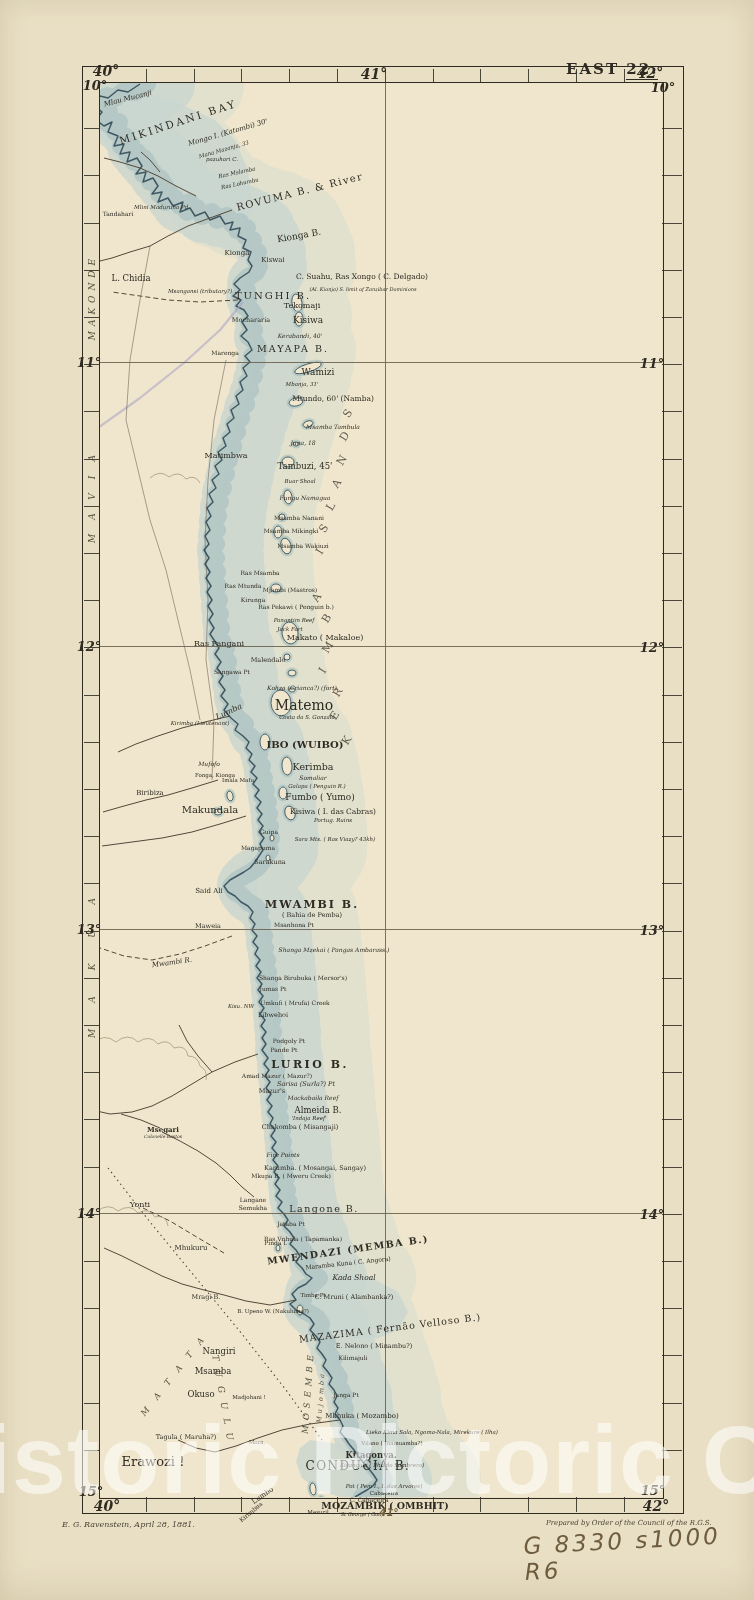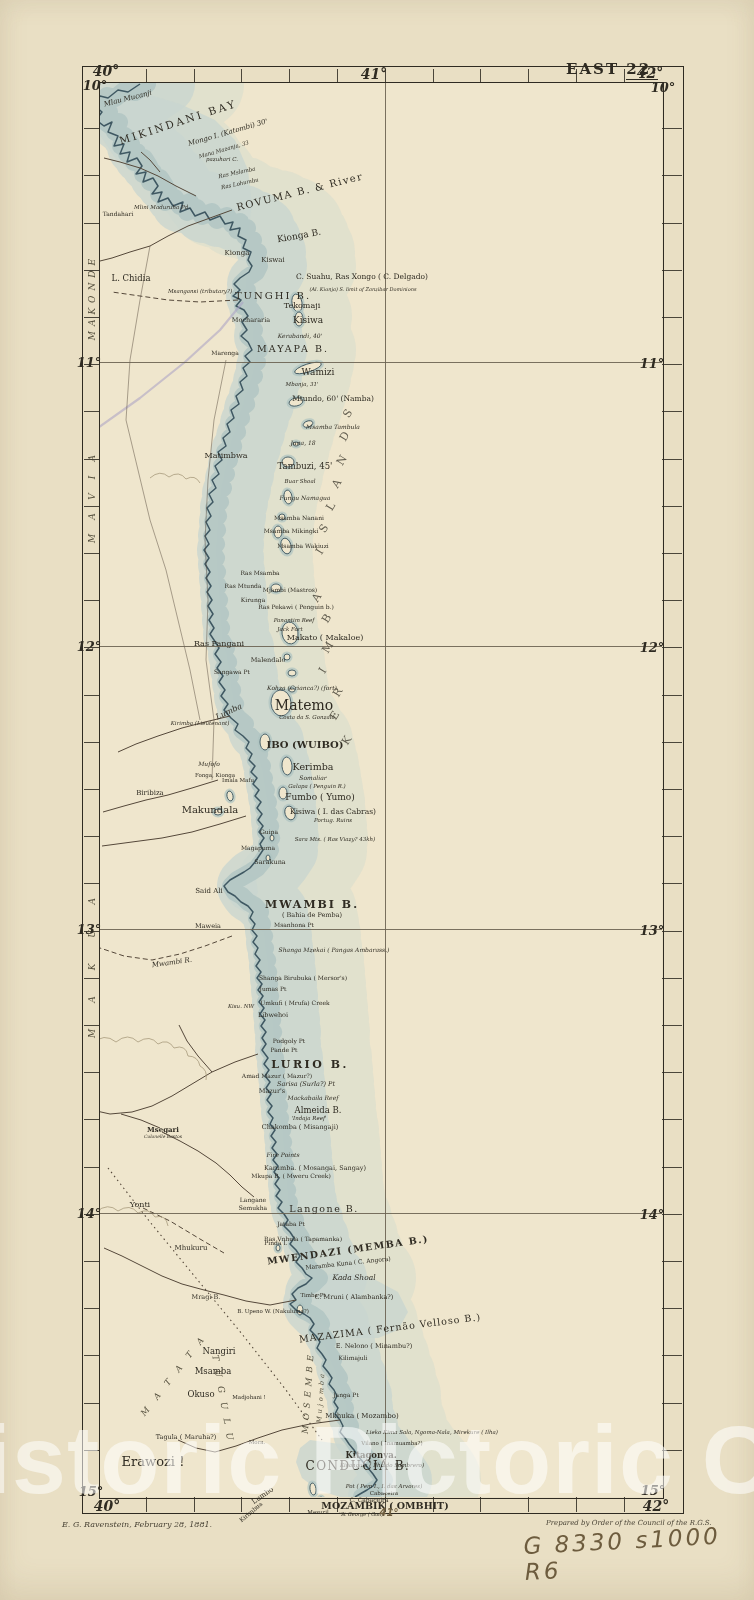--- a/index.html
+++ b/index.html
@@ -382,19 +382,19 @@
       <span class="lbl margin" style="left: 89px; top: 362px; font-size: 13px; transform: translate(-50%, -50%) rotate(0deg);">11°</span>
       <span class="lbl margin" style="left: 652px; top: 363px; font-size: 13px; transform: translate(-50%, -50%) rotate(0deg);">11°</span>
       <span class="lbl margin" style="left: 89px; top: 646px; font-size: 13px; transform: translate(-50%, -50%) rotate(0deg);">12°</span>
       <span class="lbl margin" style="left: 652px; top: 647px; font-size: 13px; transform: translate(-50%, -50%) rotate(0deg);">12°</span>
       <span class="lbl margin" style="left: 89px; top: 929px; font-size: 13px; transform: translate(-50%, -50%) rotate(0deg);">13°</span>
       <span class="lbl margin" style="left: 652px; top: 930px; font-size: 13px; transform: translate(-50%, -50%) rotate(0deg);">13°</span>
       <span class="lbl margin" style="left: 89px; top: 1213px; font-size: 13px; transform: translate(-50%, -50%) rotate(0deg);">14°</span>
       <span class="lbl margin" style="left: 652px; top: 1214px; font-size: 13px; transform: translate(-50%, -50%) rotate(0deg);">14°</span>
     </div>
 
-  <div class="imprint left">E. G. Ravenstein, February 28, 1881.</div>
+  <div class="imprint left">E. G. Ravenstein, April 28, 1881.</div>
   <div class="imprint right">Prepared by Order of the Council of the R.G.S.</div>
   <div class="handwriting">G 8330  s1000  R6</div>
 
   <div class="watermark">istoric Pictoric C</div>
 
 </div>
 
 </body></html>

